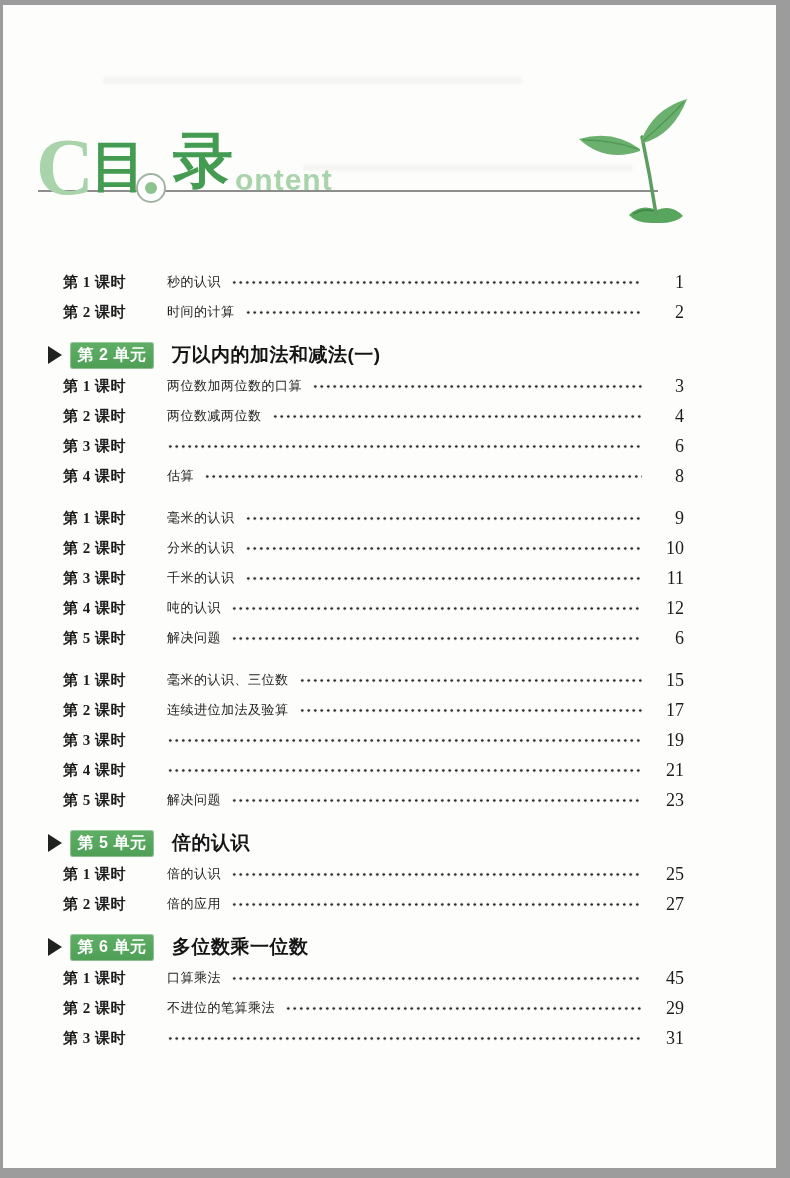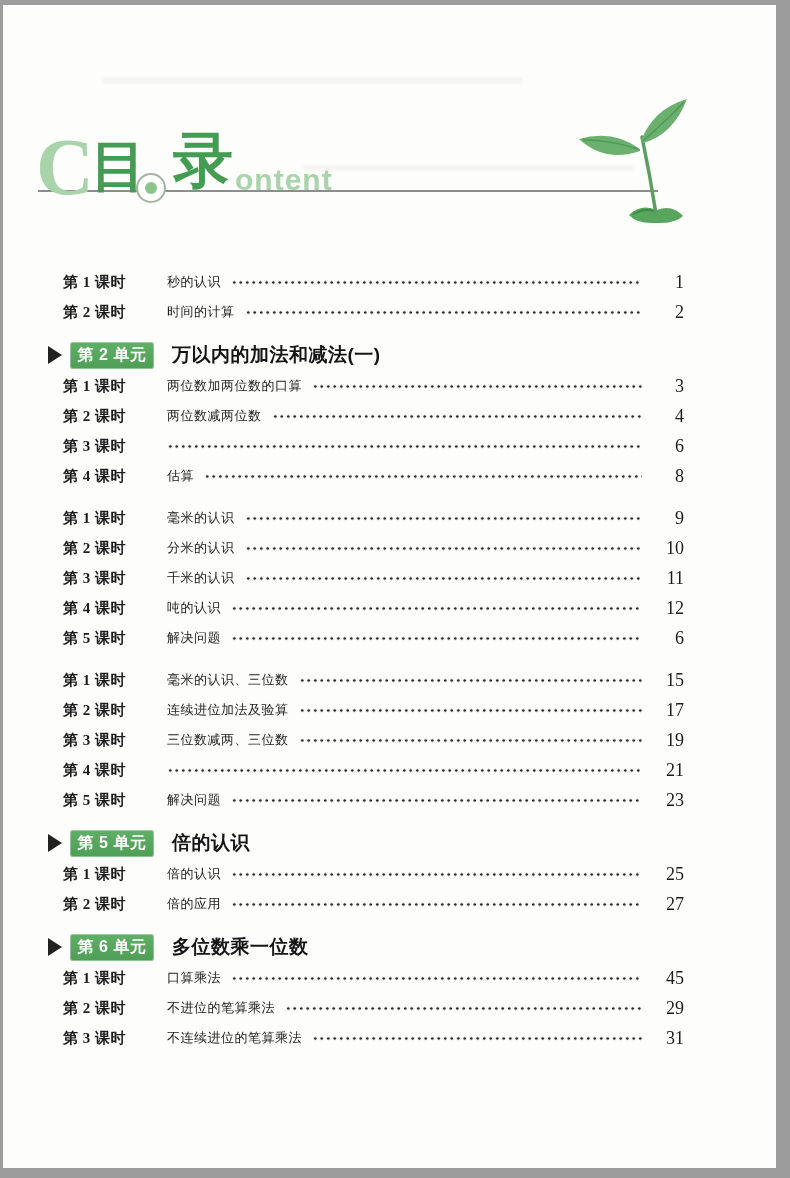--- a/index.html
+++ b/index.html
@@ -219,21 +219,20 @@
 
   <div class="lesson-row">
     <span class="lesson-label">第 2 课时</span>
     <span class="lesson-title">连续进位加法及验算</span>
     <span class="leader"></span>
     <span class="lesson-page">17</span>
   </div>
 
   <div class="lesson-row">
     <span class="lesson-label">第 3 课时</span>
-    <span class="lesson-title">三位数减两、三位数</span>
     <span class="leader"></span>
     <span class="lesson-page">19</span>
   </div>
 
   <div class="lesson-row">
     <span class="lesson-label">第 4 课时</span>
     <span class="leader"></span>
     <span class="lesson-page">21</span>
   </div>
 
@@ -283,19 +282,18 @@
 
   <div class="lesson-row">
     <span class="lesson-label">第 2 课时</span>
     <span class="lesson-title">不进位的笔算乘法</span>
     <span class="leader"></span>
     <span class="lesson-page">29</span>
   </div>
 
   <div class="lesson-row">
     <span class="lesson-label">第 3 课时</span>
-    <span class="lesson-title">不连续进位的笔算乘法</span>
     <span class="leader"></span>
     <span class="lesson-page">31</span>
   </div>
 </div>
 </div>
 </div>
 
 </body></html>

